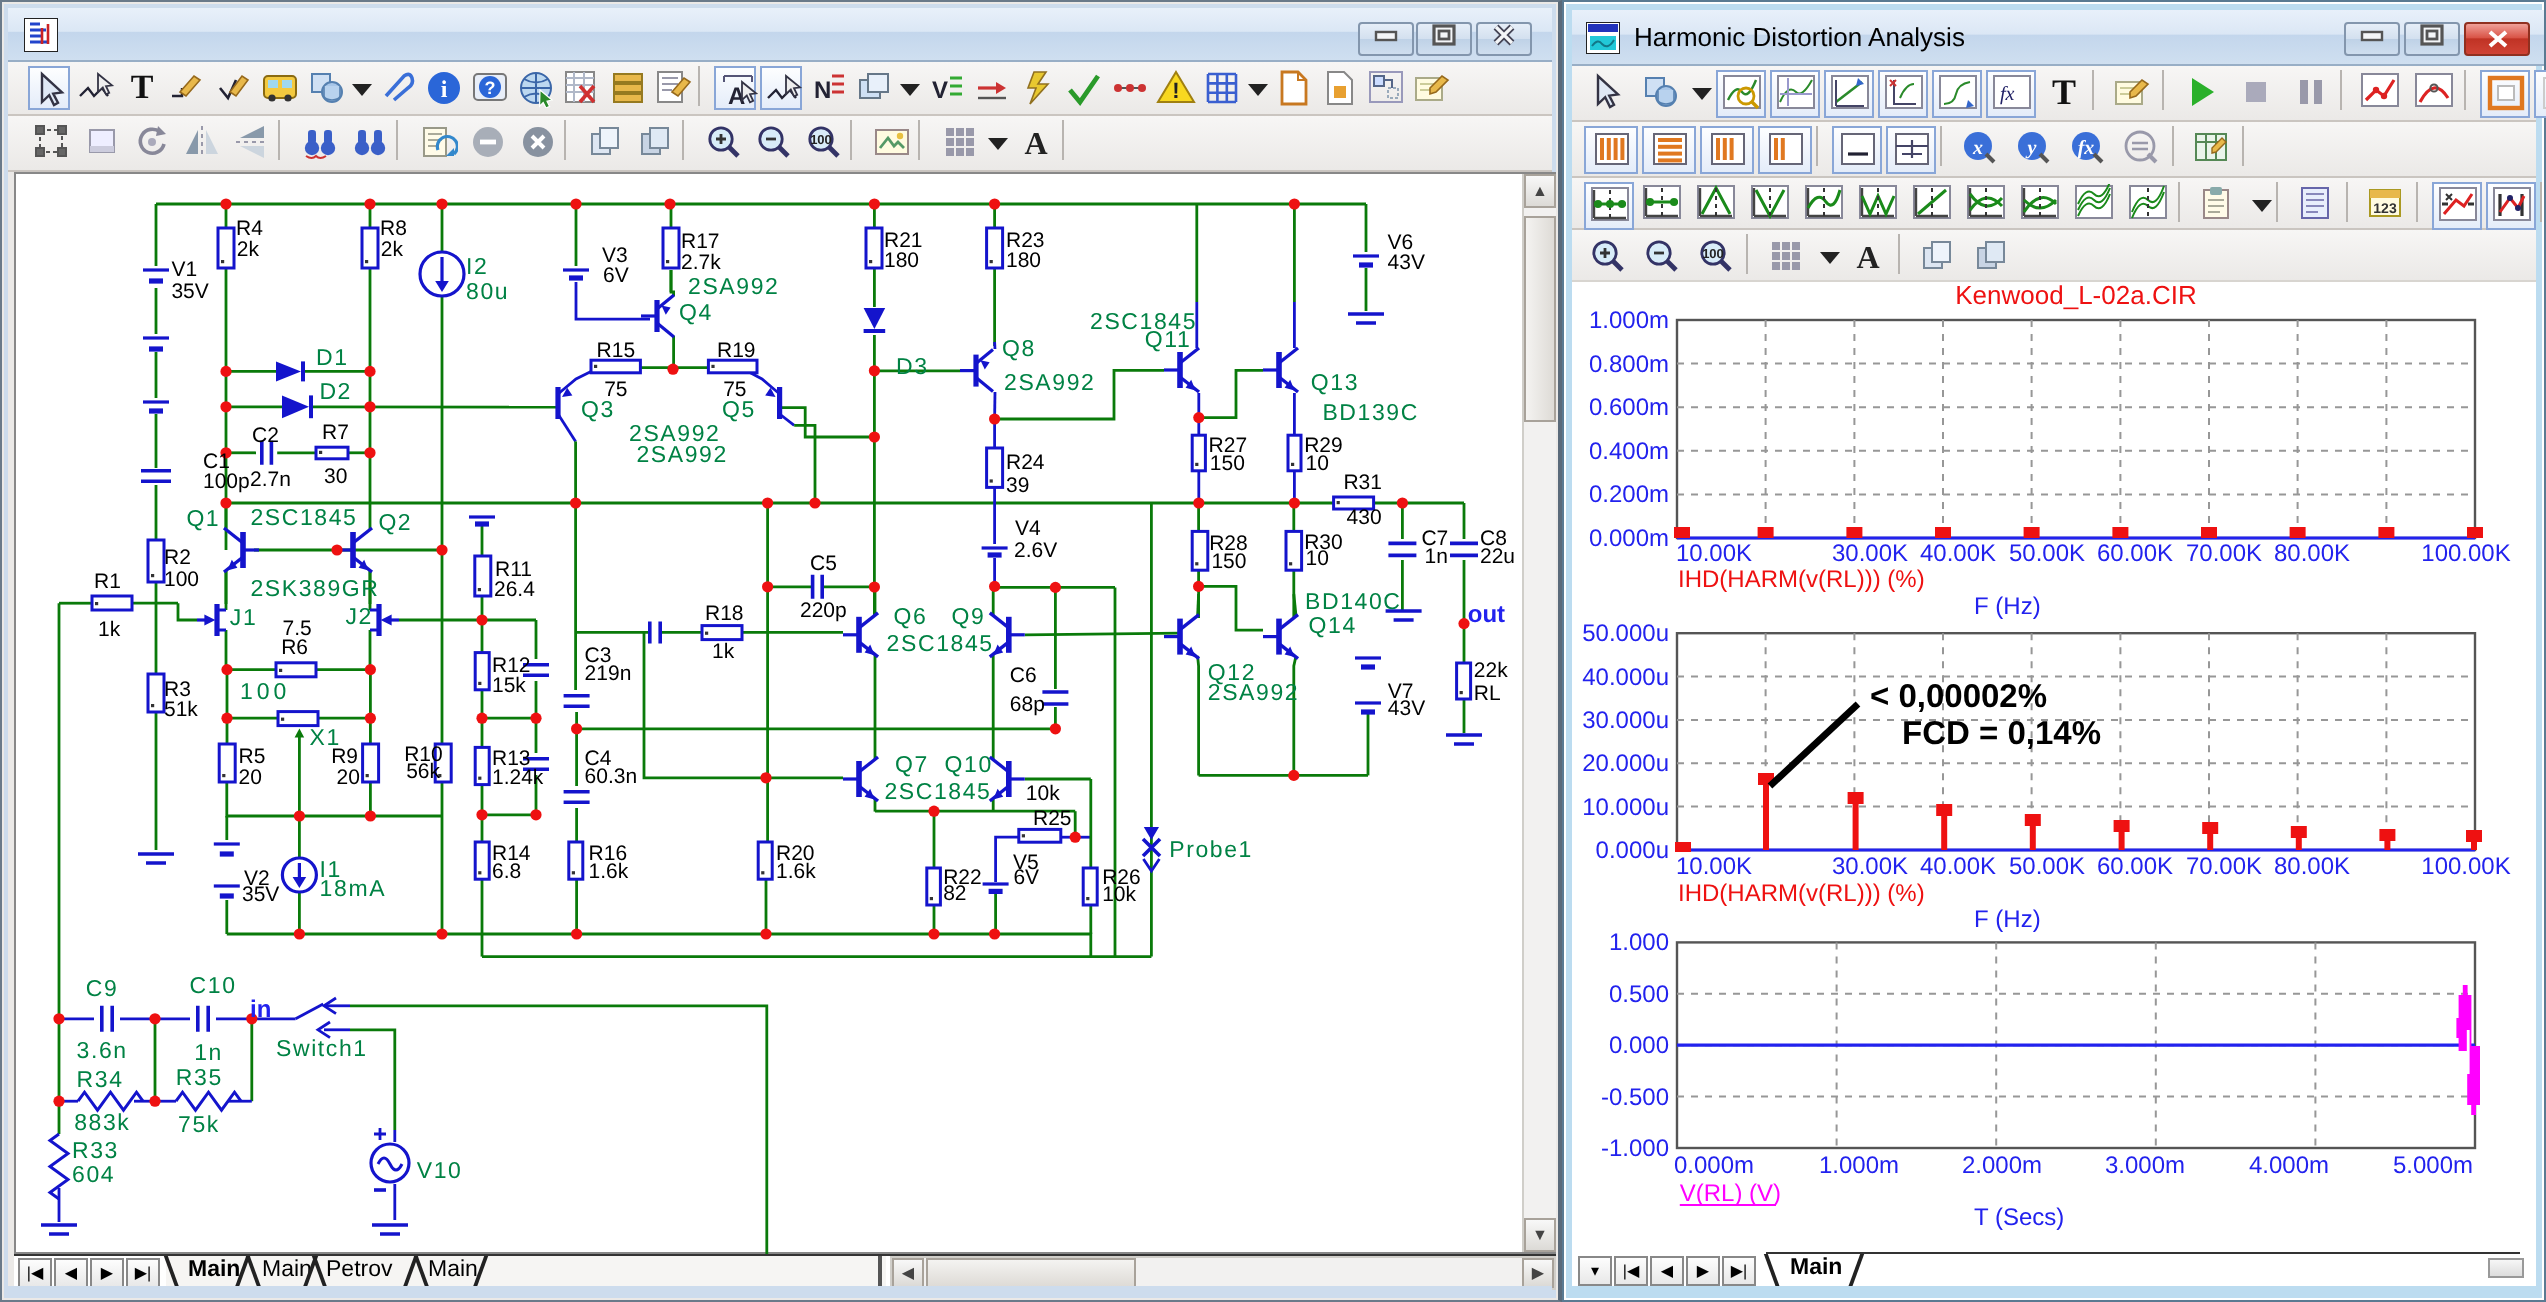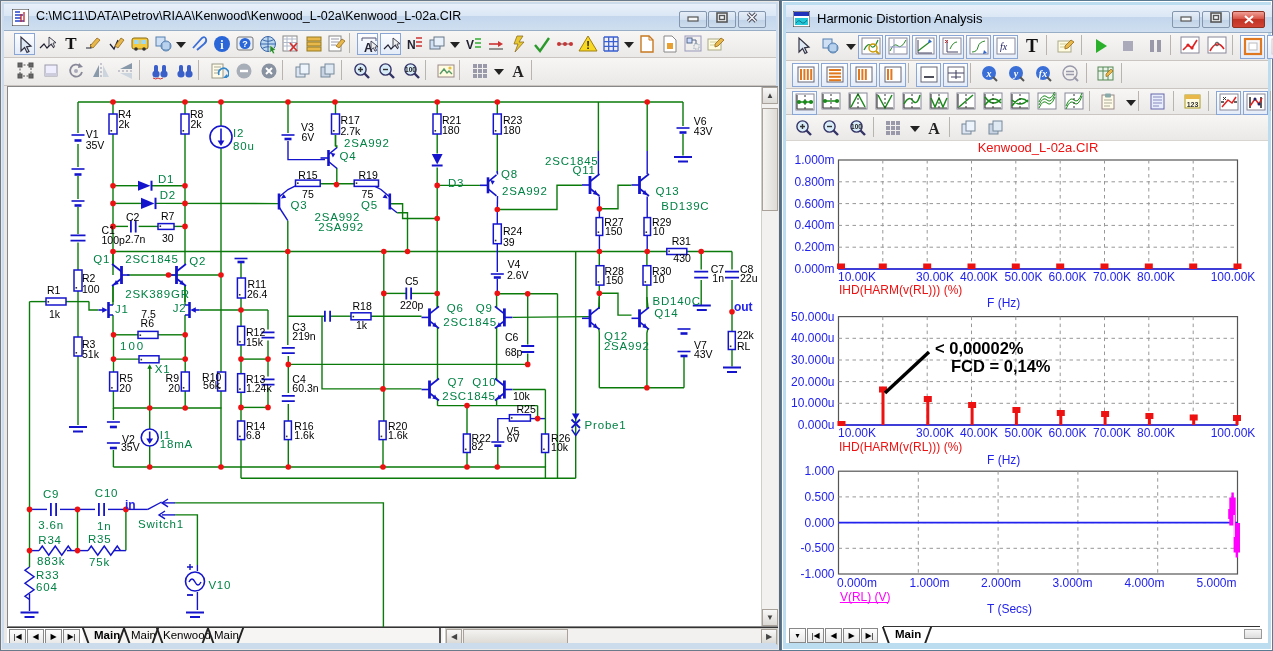--- a/index.html
+++ b/index.html
@@ -13,21 +13,20 @@
 <body>
 
 <div class="win" style="left:0;top:0;width:781px;height:651px;background:#ebe9e7;border:1px solid #6a7a8a;border-right:2px solid #5a6a7a;">
   <div style="position:absolute;inset:1px;border:2px solid #cddced;"></div>
   <div class="titlebar">
     <svg width="17" height="17" style="position:absolute;left:8px;top:5px">
         <rect x="0" y="0" width="17" height="17" fill="#fff" stroke="#222"></rect>
         <path d="M3,3 h5 M3,6 h8 M3,9 h6 M3,12 h9" stroke="#2244cc" stroke-width="1.6"></path>
         <path d="M12,3 v10 M9,5 v8" stroke="#cc2222" stroke-width="1.3"></path>
       </svg>
-    <span style="position:absolute;left:32px;top:5px;font-size:12.5px;color:#000">C:\MC11\DATA\Petrov\RIAA\Kenwood\Kenwood_L-02a\Kenwood_L-02a.CIR</span>
     <div class="cbtn" style="right:69px;width:28px"><svg width="12" height="10">
           <rect x="1" y="4" width="10" height="4" fill="#f4f6f8" stroke="#555" stroke-width="1.2"></rect>
         </svg></div>
     <div class="cbtn" style="right:40px;width:28px"><svg width="12" height="11">
           <rect x="1" y="1" width="10" height="9" fill="#f4f6f8" stroke="#555" stroke-width="1.6"></rect>
           <rect x="3.5" y="3.5" width="5" height="4" fill="none" stroke="#555" stroke-width="1.4"></rect>
         </svg></div>
     <div class="cbtn" style="right:10px;width:28px"><svg width="12" height="11">
           <path d="M2,1.5 l8,8 M10,1.5 l-8,8" stroke="#445" stroke-width="3.4"></path>
           <path d="M2,1.5 l8,8 M10,1.5 l-8,8" stroke="#f4f6f8" stroke-width="1.6"></path>
@@ -1000,21 +999,21 @@
   <div style="position:absolute;left:6px;top:626px;width:771px;height:18px;background:#fff;border-top:1px solid #333">
     <div style="position:absolute;left:2px;top:1px"><span style="display:inline-block;width:17px;height:15px;border:1px solid #888;background:linear-gradient(#fdfdfd,#e8e8e8);text-align:center;line-height:14px;font-size:8px;vertical-align:top;margin-right:1px">|◀</span><span style="display:inline-block;width:17px;height:15px;border:1px solid #888;background:linear-gradient(#fdfdfd,#e8e8e8);text-align:center;line-height:14px;font-size:8px;vertical-align:top;margin-right:1px">◀</span><span style="display:inline-block;width:17px;height:15px;border:1px solid #888;background:linear-gradient(#fdfdfd,#e8e8e8);text-align:center;line-height:14px;font-size:8px;vertical-align:top;margin-right:1px">▶</span><span style="display:inline-block;width:17px;height:15px;border:1px solid #888;background:linear-gradient(#fdfdfd,#e8e8e8);text-align:center;line-height:14px;font-size:8px;vertical-align:top;margin-right:1px">▶|</span></div>
     <div style="position:absolute;left:76px;top:0;width:360px;height:17px;font-size:11.5px;background:#f6f5f3">
       <div style="position:absolute;left:2px;top:0;width:1.5px;height:17px;background:#222;transform:skewX(20deg)"></div>
       <span style="position:absolute;left:11px;top:1px;font-weight:bold">Main</span>
       <div style="position:absolute;left:37px;top:0;width:1.5px;height:17px;background:#222;transform:skewX(-20deg)"></div>
       <div style="position:absolute;left:43px;top:0;width:1.5px;height:17px;background:#222;transform:skewX(20deg)"></div>
       <span style="position:absolute;left:48px;top:1px">Main</span>
       <div style="position:absolute;left:71px;top:0;width:1.5px;height:17px;background:#222;transform:skewX(-20deg)"></div>
       <div style="position:absolute;left:76px;top:0;width:1.5px;height:17px;background:#222;transform:skewX(20deg)"></div>
-      <span style="position:absolute;left:80px;top:1px">Kenwood</span>
+      <span style="position:absolute;left:80px;top:1px">Petrov</span>
       <div style="position:absolute;left:121px;top:0;width:1.5px;height:17px;background:#222;transform:skewX(-20deg)"></div>
       <div style="position:absolute;left:127px;top:0;width:1.5px;height:17px;background:#222;transform:skewX(20deg)"></div>
       <span style="position:absolute;left:131px;top:1px">Main</span>
       <div style="position:absolute;left:156px;top:0;width:1.5px;height:17px;background:#222;transform:skewX(-20deg)"></div>
     </div>
     <div style="position:absolute;left:432px;top:0;width:2px;height:17px;background:#555"></div>
     <div style="position:absolute;left:438px;top:0;right:0;height:17px;background:#f2f1f0;border:1px solid #d0cec9">
       <div style="position:absolute;left:0;top:0;width:16px;height:15px;border:1px solid #a8a29a;background:linear-gradient(#f8f8f8,#dcdad6);text-align:center;font-size:8px;line-height:14px;color:#444">◀</div>
       <div style="position:absolute;left:17px;top:0;width:105px;height:15px;border:1px solid #a8a29a;background:linear-gradient(#f4f3f1,#dedbd6)"></div>
       <div style="position:absolute;right:0;top:0;width:16px;height:15px;border:1px solid #a8a29a;background:linear-gradient(#f8f8f8,#dcdad6);text-align:center;font-size:8px;line-height:14px;color:#444">▶</div>

